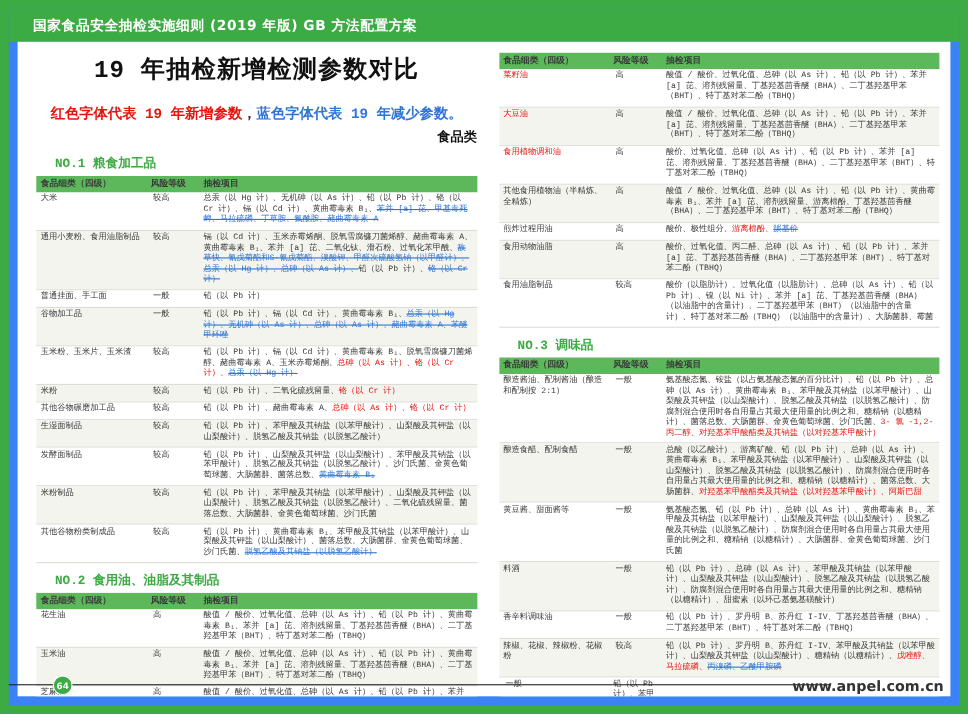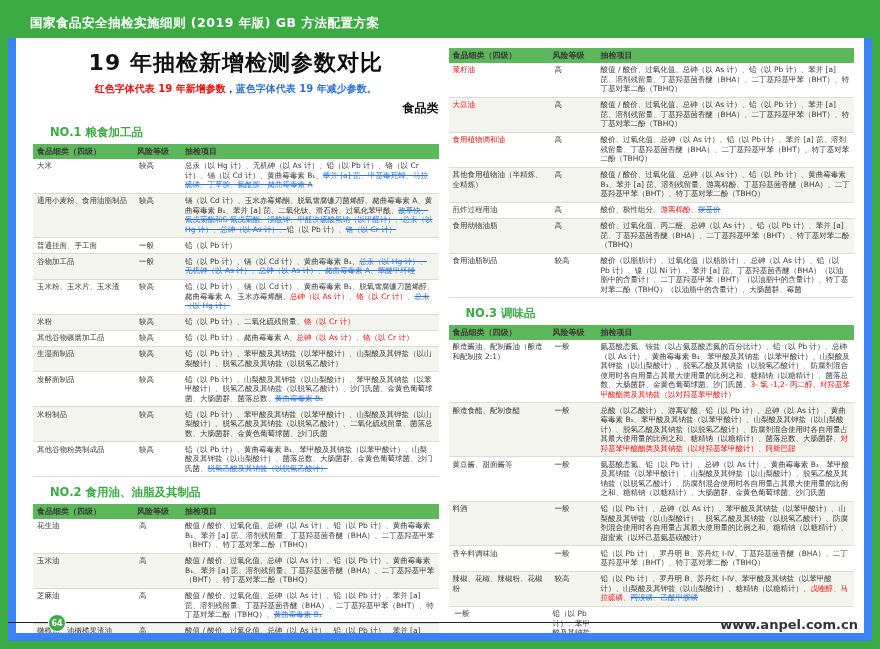--- a/index.html
+++ b/index.html
@@ -2,25 +2,25 @@
 <html><head>
 <meta charset="utf-8">
 <style>
   * { margin:0; padding:0; box-sizing:border-box; }
   html,body { width:880px; height:649px; }
   body { font-family:"DejaVu Sans","Liberation Sans",sans-serif; background:#fff; position:relative; overflow:hidden; }
   .frame { position:absolute; inset:0; border:8px solid #3cab43; background:#3b82f6; }
   .topbar { position:absolute; top:0; left:0; right:0; height:30px; background:#3cab43; color:#fff;
             font-size:12.5px; font-weight:bold; line-height:30px; padding-left:22px; letter-spacing:.5px; }
   .content { position:absolute; top:30px; left:8px; right:8px; bottom:8px; background:#fff;
-             display:flex; gap:10px; padding:8px 10px 0 17px; overflow:hidden; }
+             display:flex; gap:20px; padding:8px 10px 0 17px; overflow:hidden;font-family:Liberation Mono, monospace; }
   .col { width:50%; }
   .title-block { text-align:center; margin-bottom:4px; }
   .main-title { font-size:22px; font-weight:bold; color:#111; letter-spacing:1px; margin-top:2px; }
-  .subtitle { font-size:10px; font-weight:bold; margin-top:4px; }
+  .subtitle { font-size:13px; font-weight:bold; margin-top:16px; }
   .subtitle .red { color:#e8130c; }
   .subtitle .sep { color:#333; }
   .subtitle .blue { color:#2e75d4; }
   .category-label { font-size:12px; font-weight:bold; color:#111; text-align:right; margin:4px 0 2px 2px; }
   .sec-title { color:#3cab43; font-size:11.5px; font-weight:bold; margin:8px 0 4px 17px; }
   .sections > .tbl { margin-bottom:2px; }
   .trow { display:grid; grid-template-columns:100px 48px 1fr; border-bottom:1px solid #ddddd8; }
   .thead { background:#5cb85a; color:#fff; font-weight:bold; border-bottom:none; }
   .thead .cell { padding:2.5px 4px; font-size:8px; }
   .cell { padding:2.5px 4px 3px 4px; font-size:7.5px; line-height:9.5px; color:#3a3a3a; }

